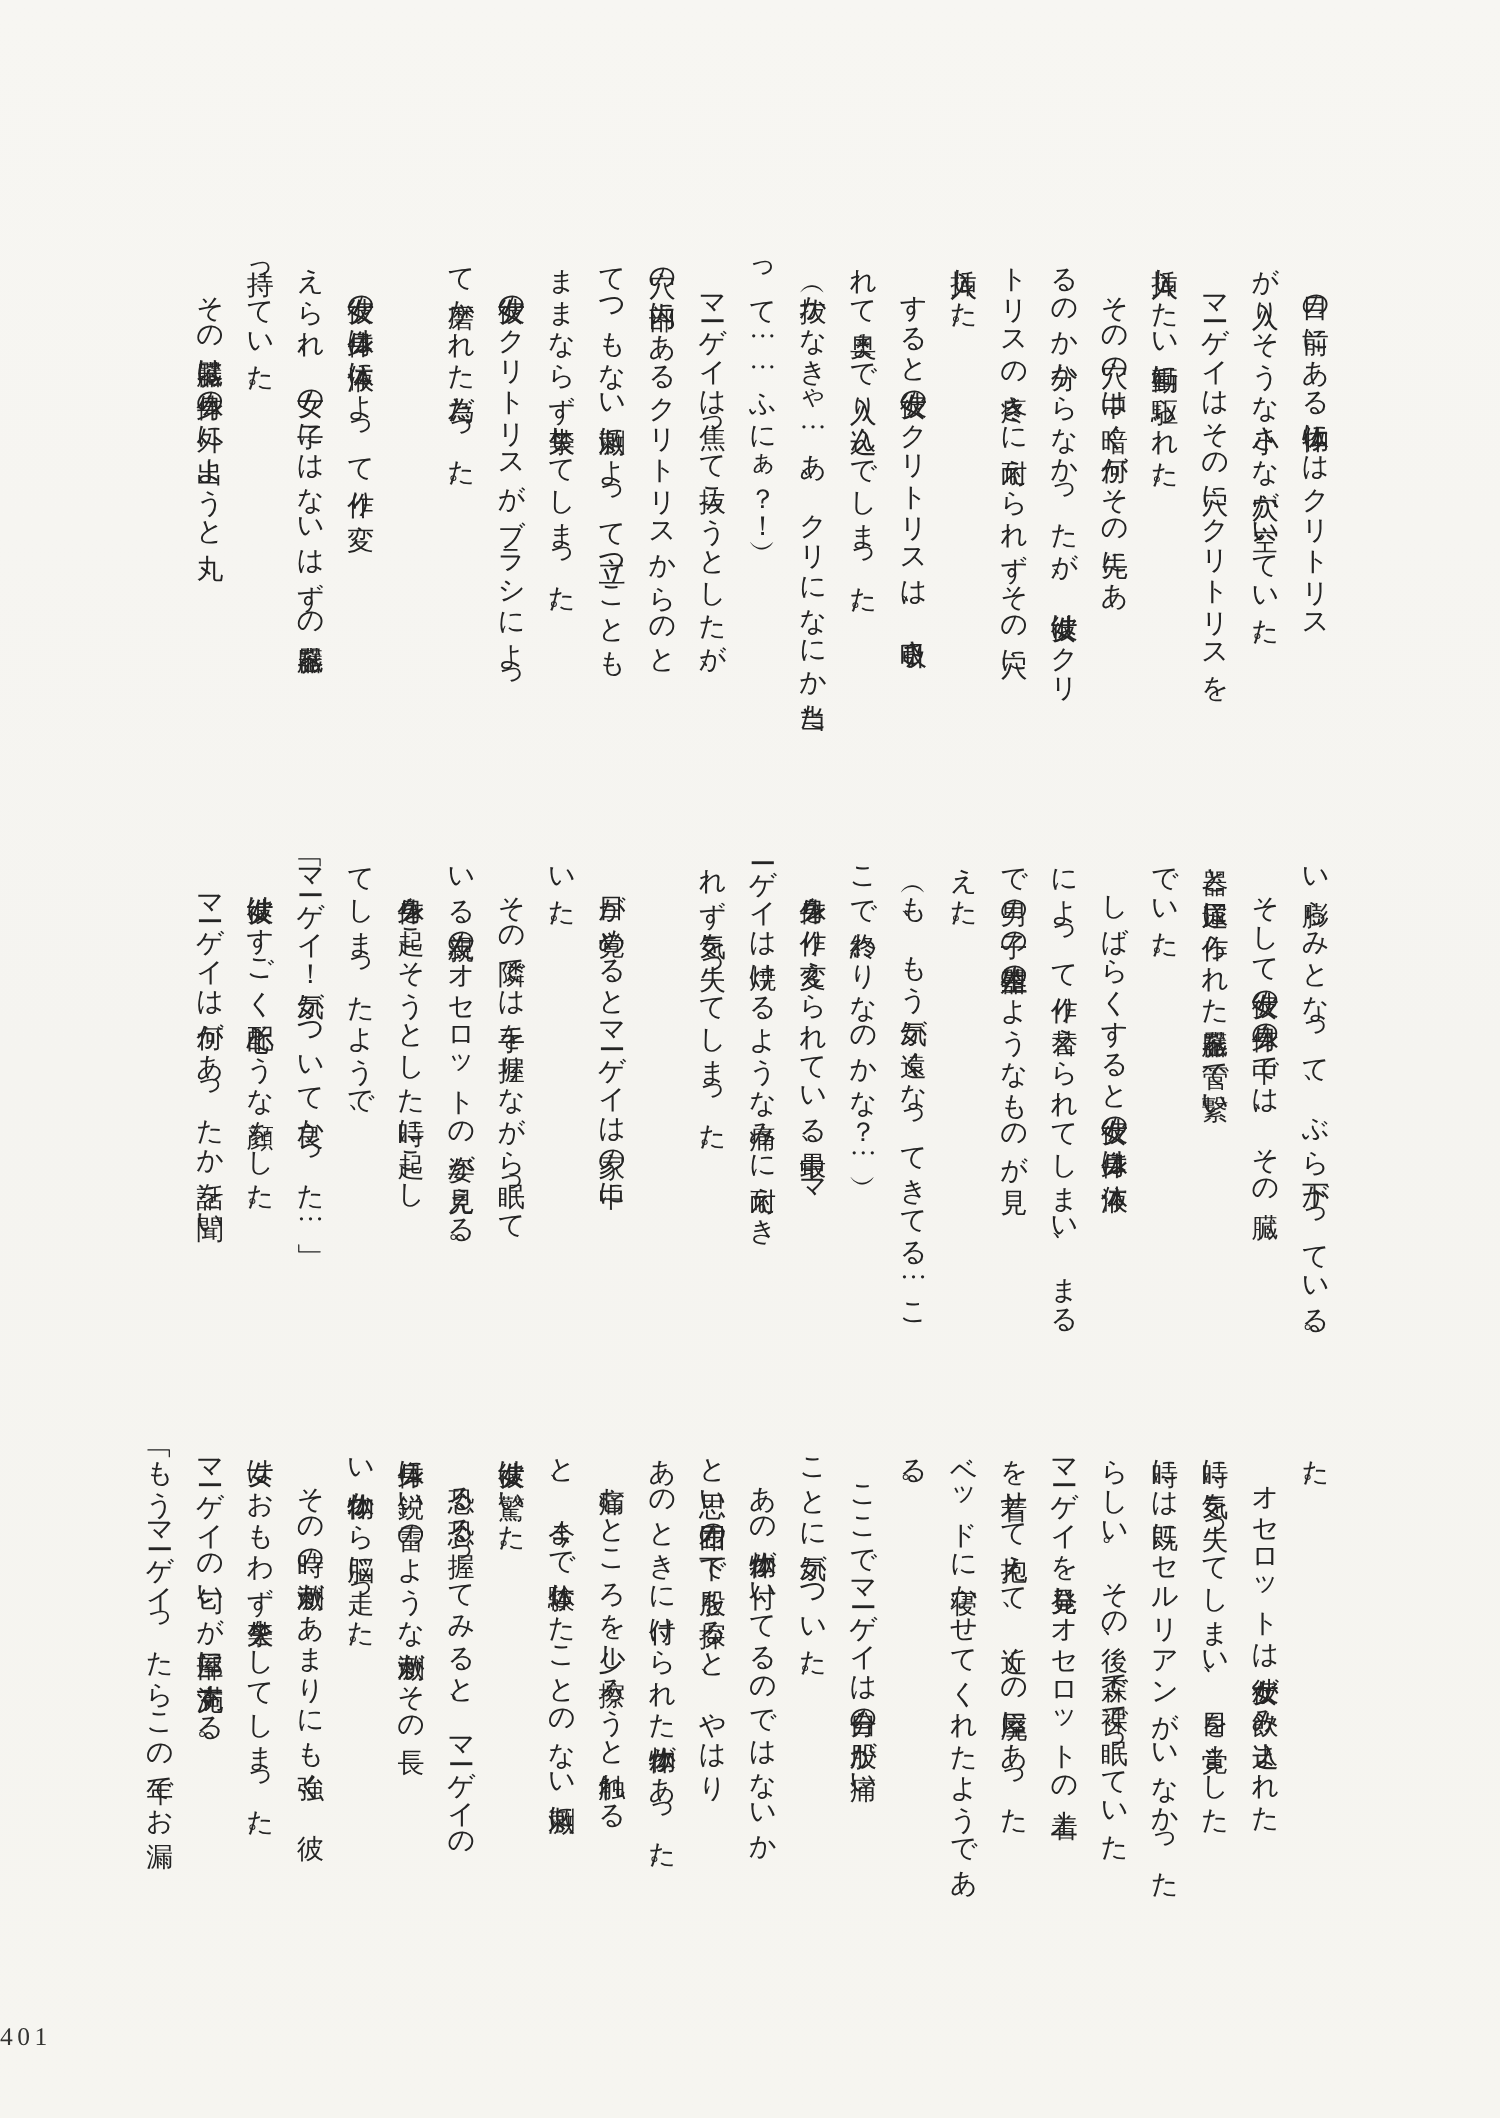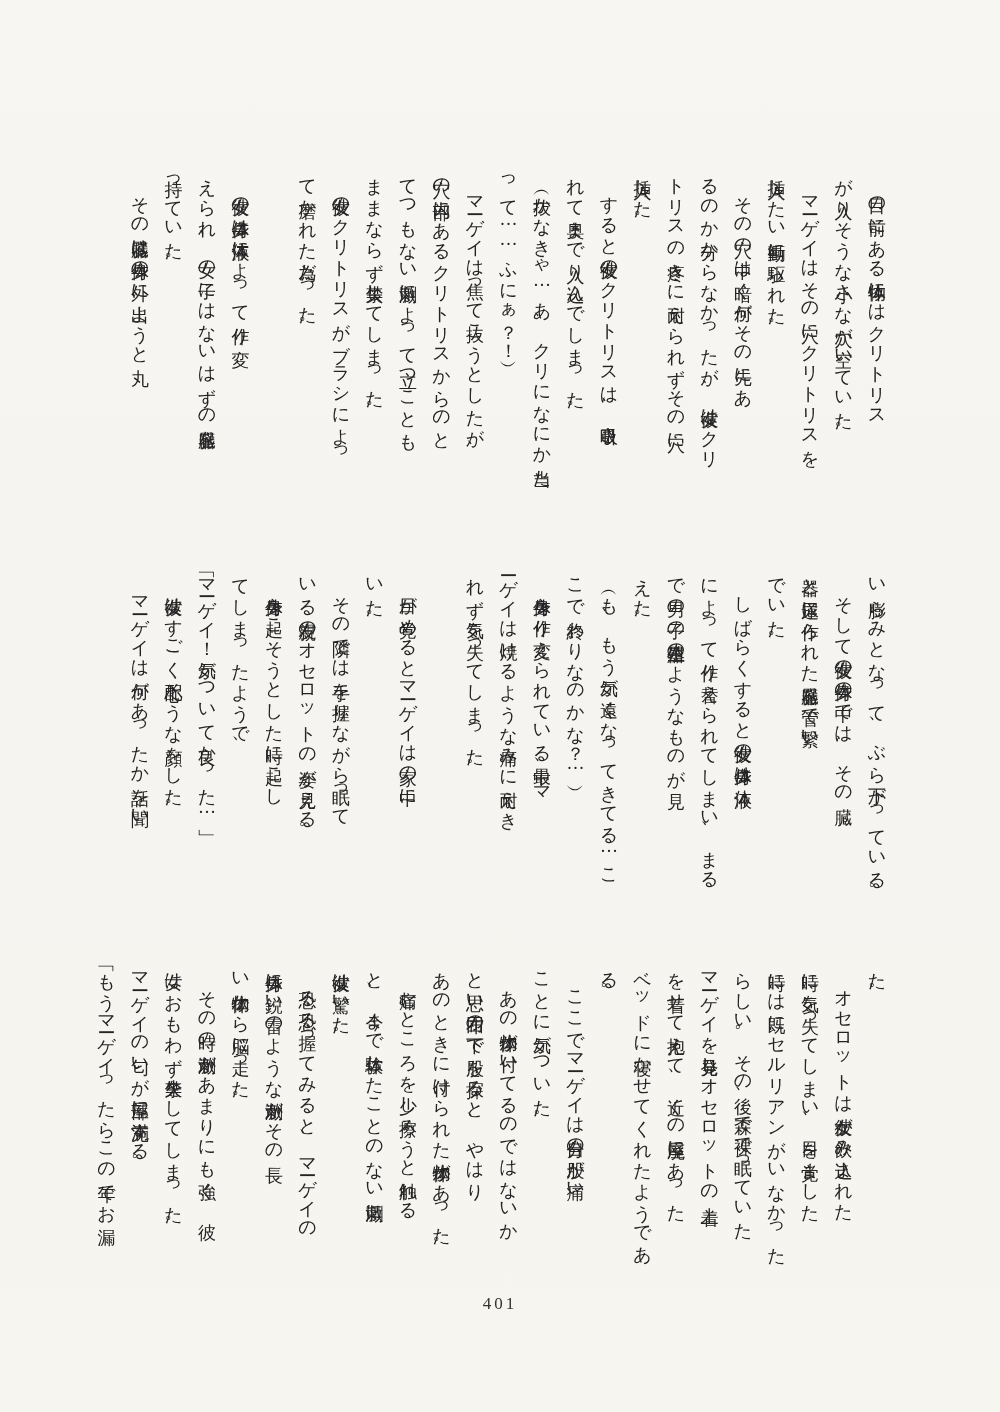--- a/index.html
+++ b/index.html
@@ -35,24 +35,24 @@
   .band-middle { top: 566px; height: 338px; }
   .band-bottom { top: 960px; height: 322px; }
   .col {
     margin: 0;
     padding: 0;
   }
   .col.indent { text-indent: 1em; }
   .col.blank  { width: 33.5px; }
   .page-number {
     position: absolute;
-    top: 1294px;
+    top: 1348px;
     left: 0;
     width: 100%;
-    text-align: center;
+    text-align: left;
     font-size: 17px;
     letter-spacing: 3px;
     color: #333331;
   }
 </style>
 </head>
 <body>
 
 <div class="page">
   <div class="band band-top">

